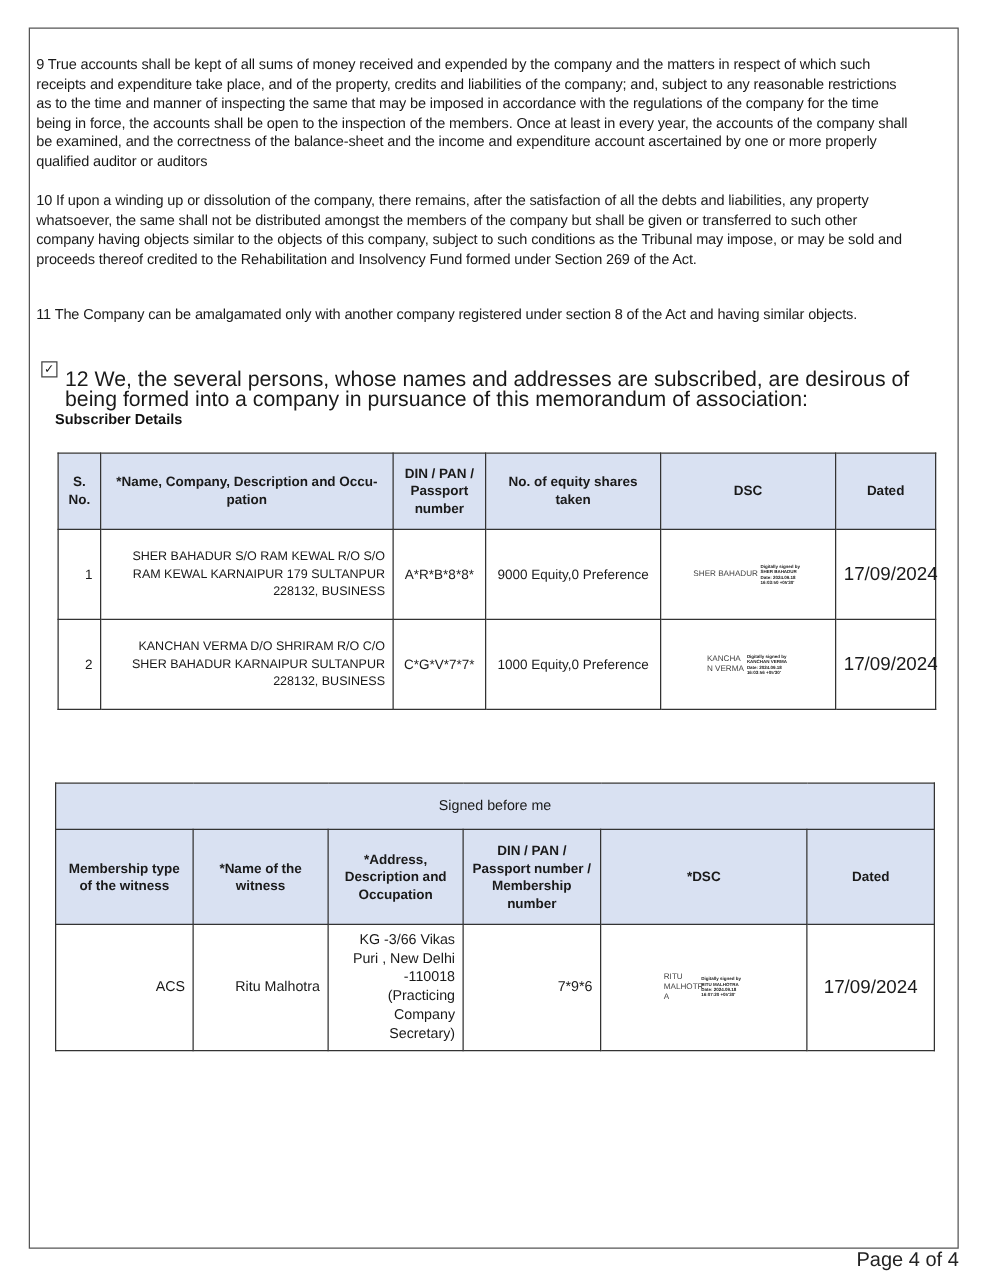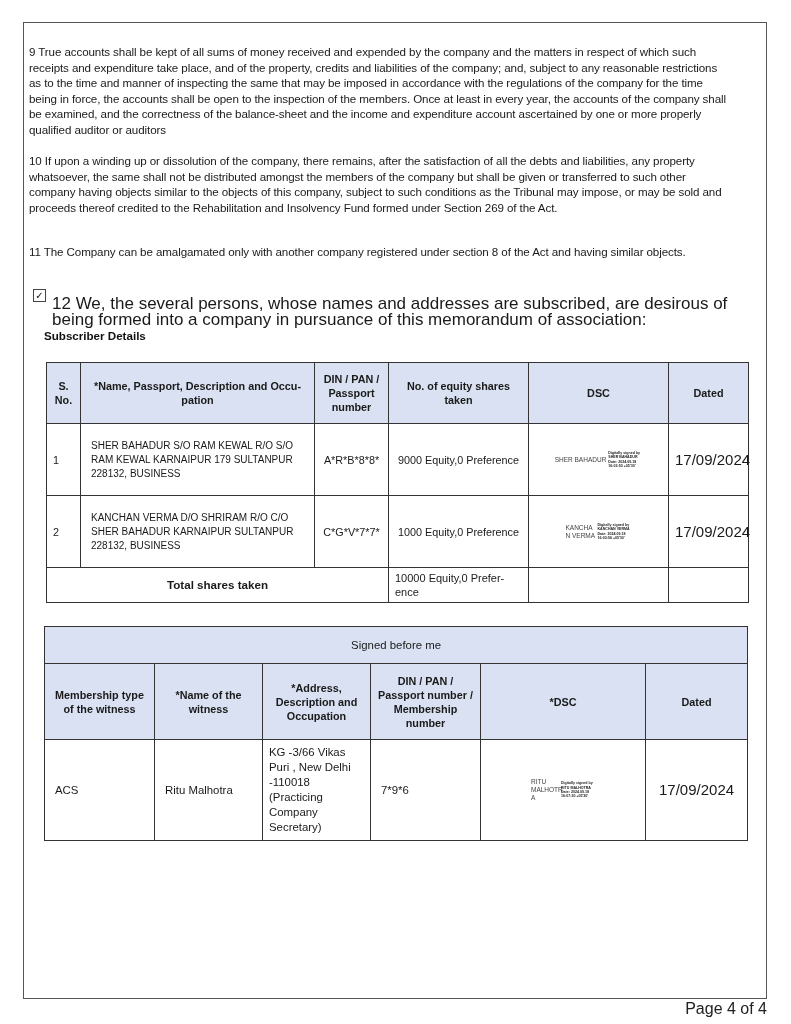--- a/index.html
+++ b/index.html
@@ -19,21 +19,21 @@
   th { background:#d9e1f2; font-weight:bold; text-align:center; }
   #subs { left:46px; top:362px; width:702px; }
   #subs thead th { height:60px; }
   #subs tbody tr.datarow td { height:71px; }
   #subs tr.total td { height:34px; }
   #witness { left:44px; top:626px; width:703px;border-radius:23px; }
   #witness th.title { height:36px; font-weight:normal; font-size:11.4px; }
   #witness thead tr.cols th { height:75px; }
   #witness tbody td { height:100px; }
   .c { text-align:center;margin-top:20px; }
-  .l { text-align:left; }
+  .l { text-align:right; }
   .dsc { display:flex; align-items:center; justify-content:center; gap:2px; }
   .dsc-name { font-size:6.5px; line-height:8px; color:#444; text-align:left; }
   .dsc-fine { font-size:3.6px; line-height:4.4px; color:#222; font-weight:bold; text-align:left; width:34px; }
   .footer { position:absolute; right:24px; top:1000px; font-size:16px; color:#222; }
   .date { font-size:15px; }
 </style>
 </head>
 <body>
 
 <div class="page"></div>
@@ -54,21 +54,21 @@
       <col style="width:34px">
       <col style="width:234px">
       <col style="width:74px">
       <col style="width:140px">
       <col style="width:140px">
       <col style="width:80px">
     </colgroup>
   <thead>
     <tr>
       <th>S. No.</th>
-      <th>*Name, Passport, Description and Occu-pation</th>
+      <th>*Name, Company, Description and Occu-pation</th>
       <th>DIN / PAN / Passport number</th>
       <th>No. of equity shares taken</th>
       <th>DSC</th>
       <th>Dated</th>
     </tr>
   </thead>
   <tbody>
     <tr class="datarow">
       <td class="l">1</td>
       <td class="l" style="padding-left:10px;font-size:10px">SHER BAHADUR S/O RAM KEWAL R/O S/O RAM KEWAL KARNAIPUR 179 SULTANPUR 228132, BUSINESS</td>
@@ -87,26 +87,20 @@
       <td class="l" style="padding-left:10px;font-size:10px">KANCHAN VERMA D/O SHRIRAM R/O C/O SHER BAHADUR KARNAIPUR SULTANPUR 228132, BUSINESS</td>
       <td class="c">C*G*V*7*7*</td>
       <td class="c">1000 Equity,0 Preference</td>
       <td>
         <div class="dsc">
           <span class="dsc-name" style="width:30px">KANCHA N VERMA</span>
           <span class="dsc-fine">Digitally signed by KANCHAN VERMA Date: 2024.09.18 16:03:56 +05'30'</span>
         </div>
       </td>
       <td class="c date">17/09/2024</td>
-    </tr>
-    <tr class="total">
-      <td colspan="3" class="c" style="font-weight:bold;font-size:11.6px">Total shares taken</td>
-      <td class="l" style="font-size:11px">10000 Equity,0 Prefer-ence</td>
-      <td></td>
-      <td></td>
     </tr>
   </tbody>
 </table>
 
 <table id="witness">
   <colgroup>
       <col style="width:110px">
       <col style="width:108px">
       <col style="width:108px">
       <col style="width:110px">

